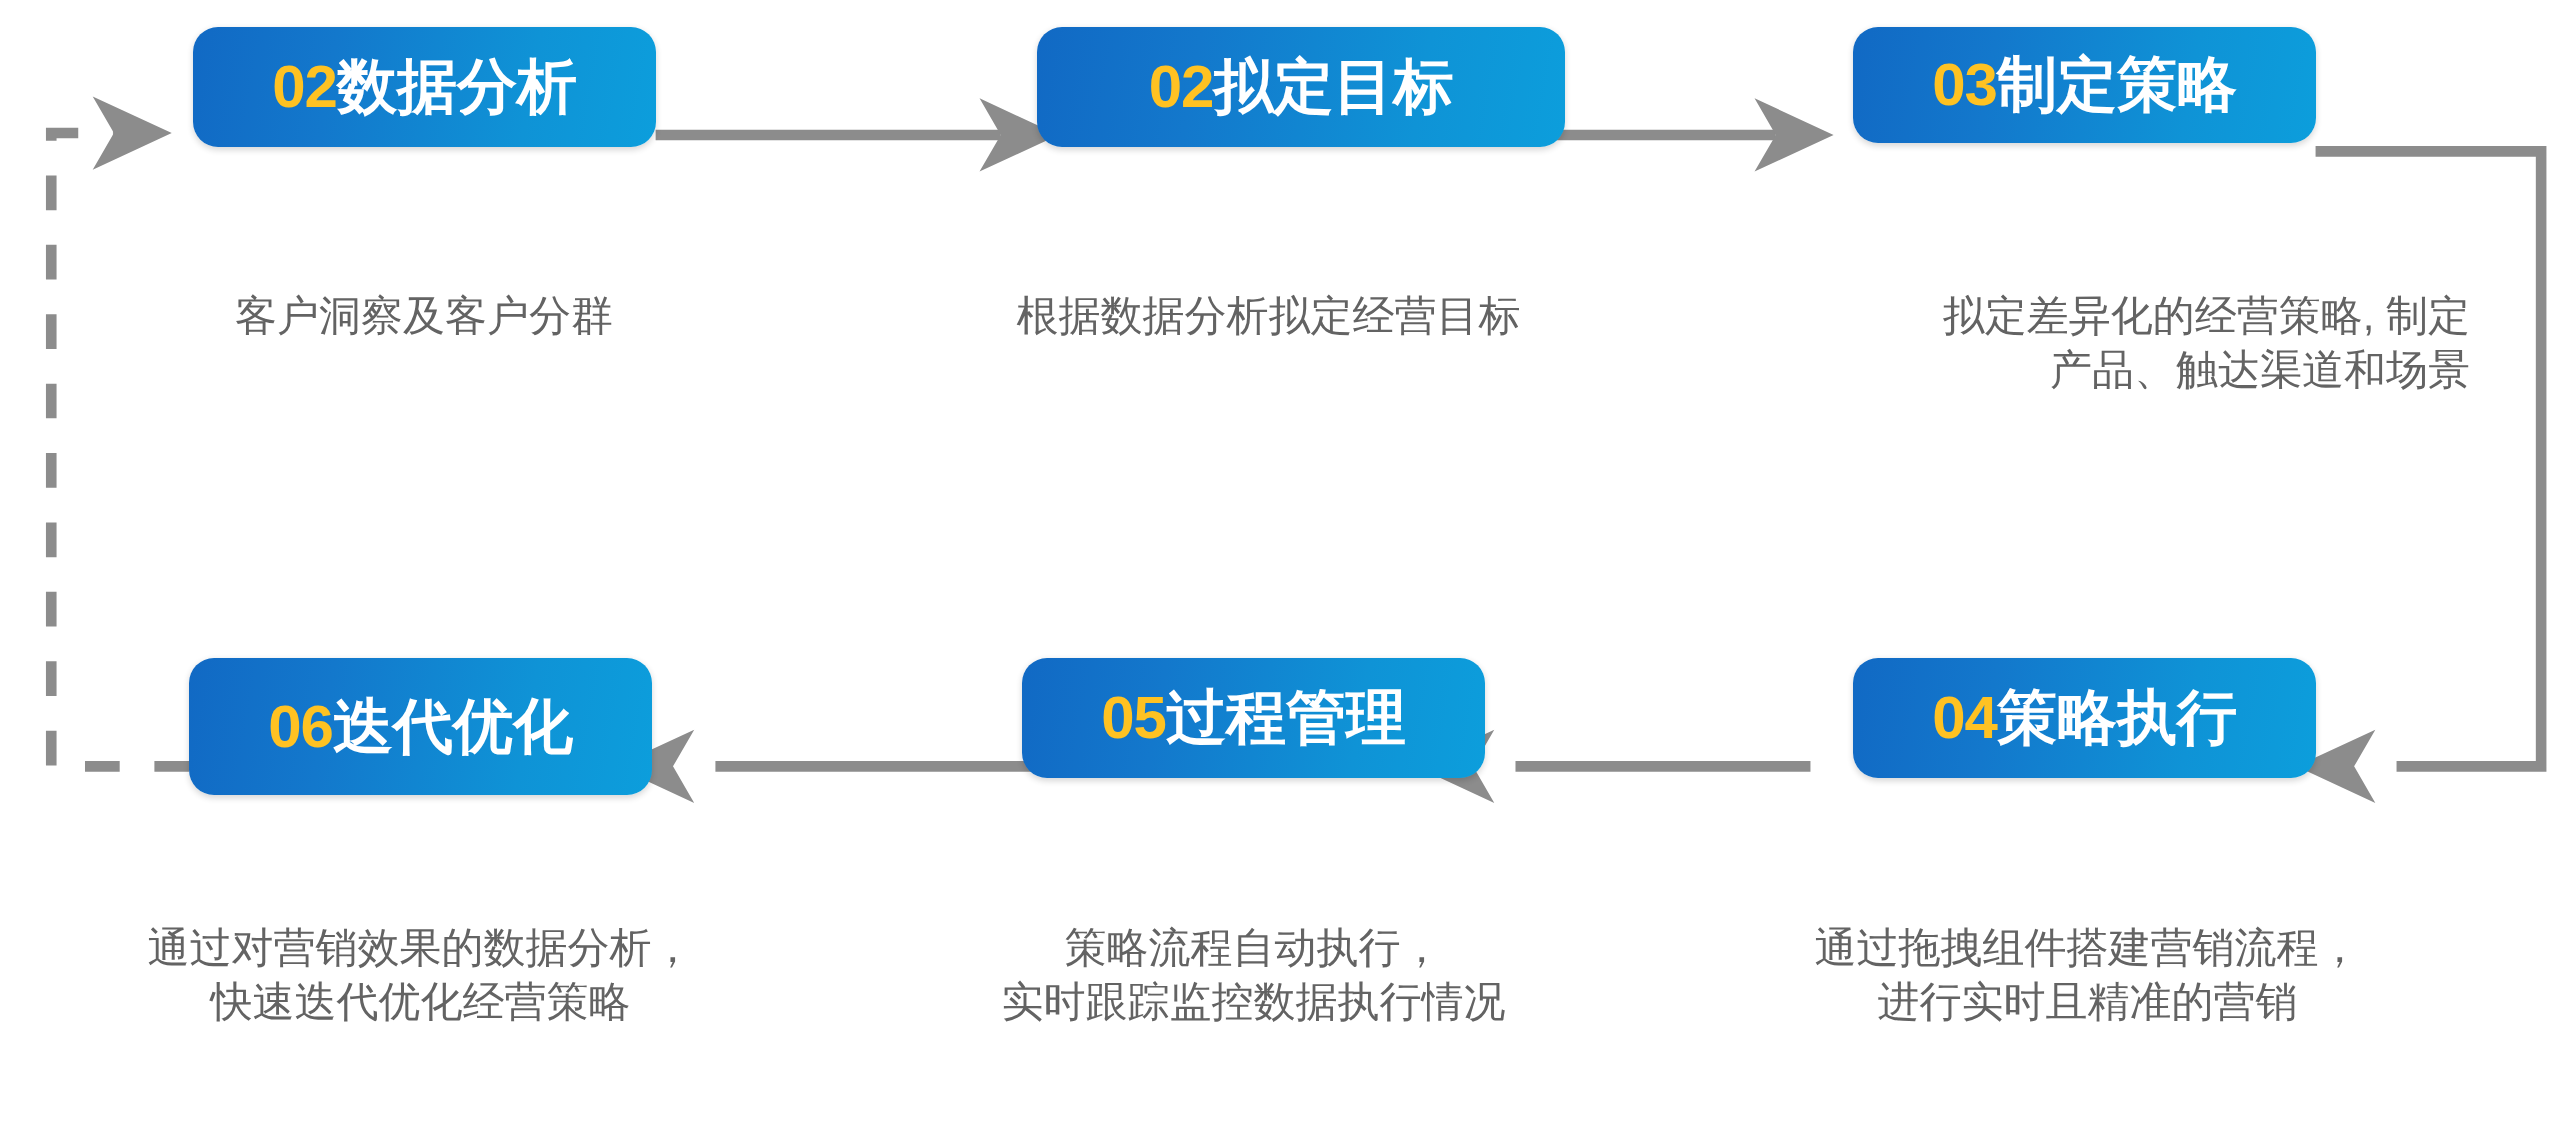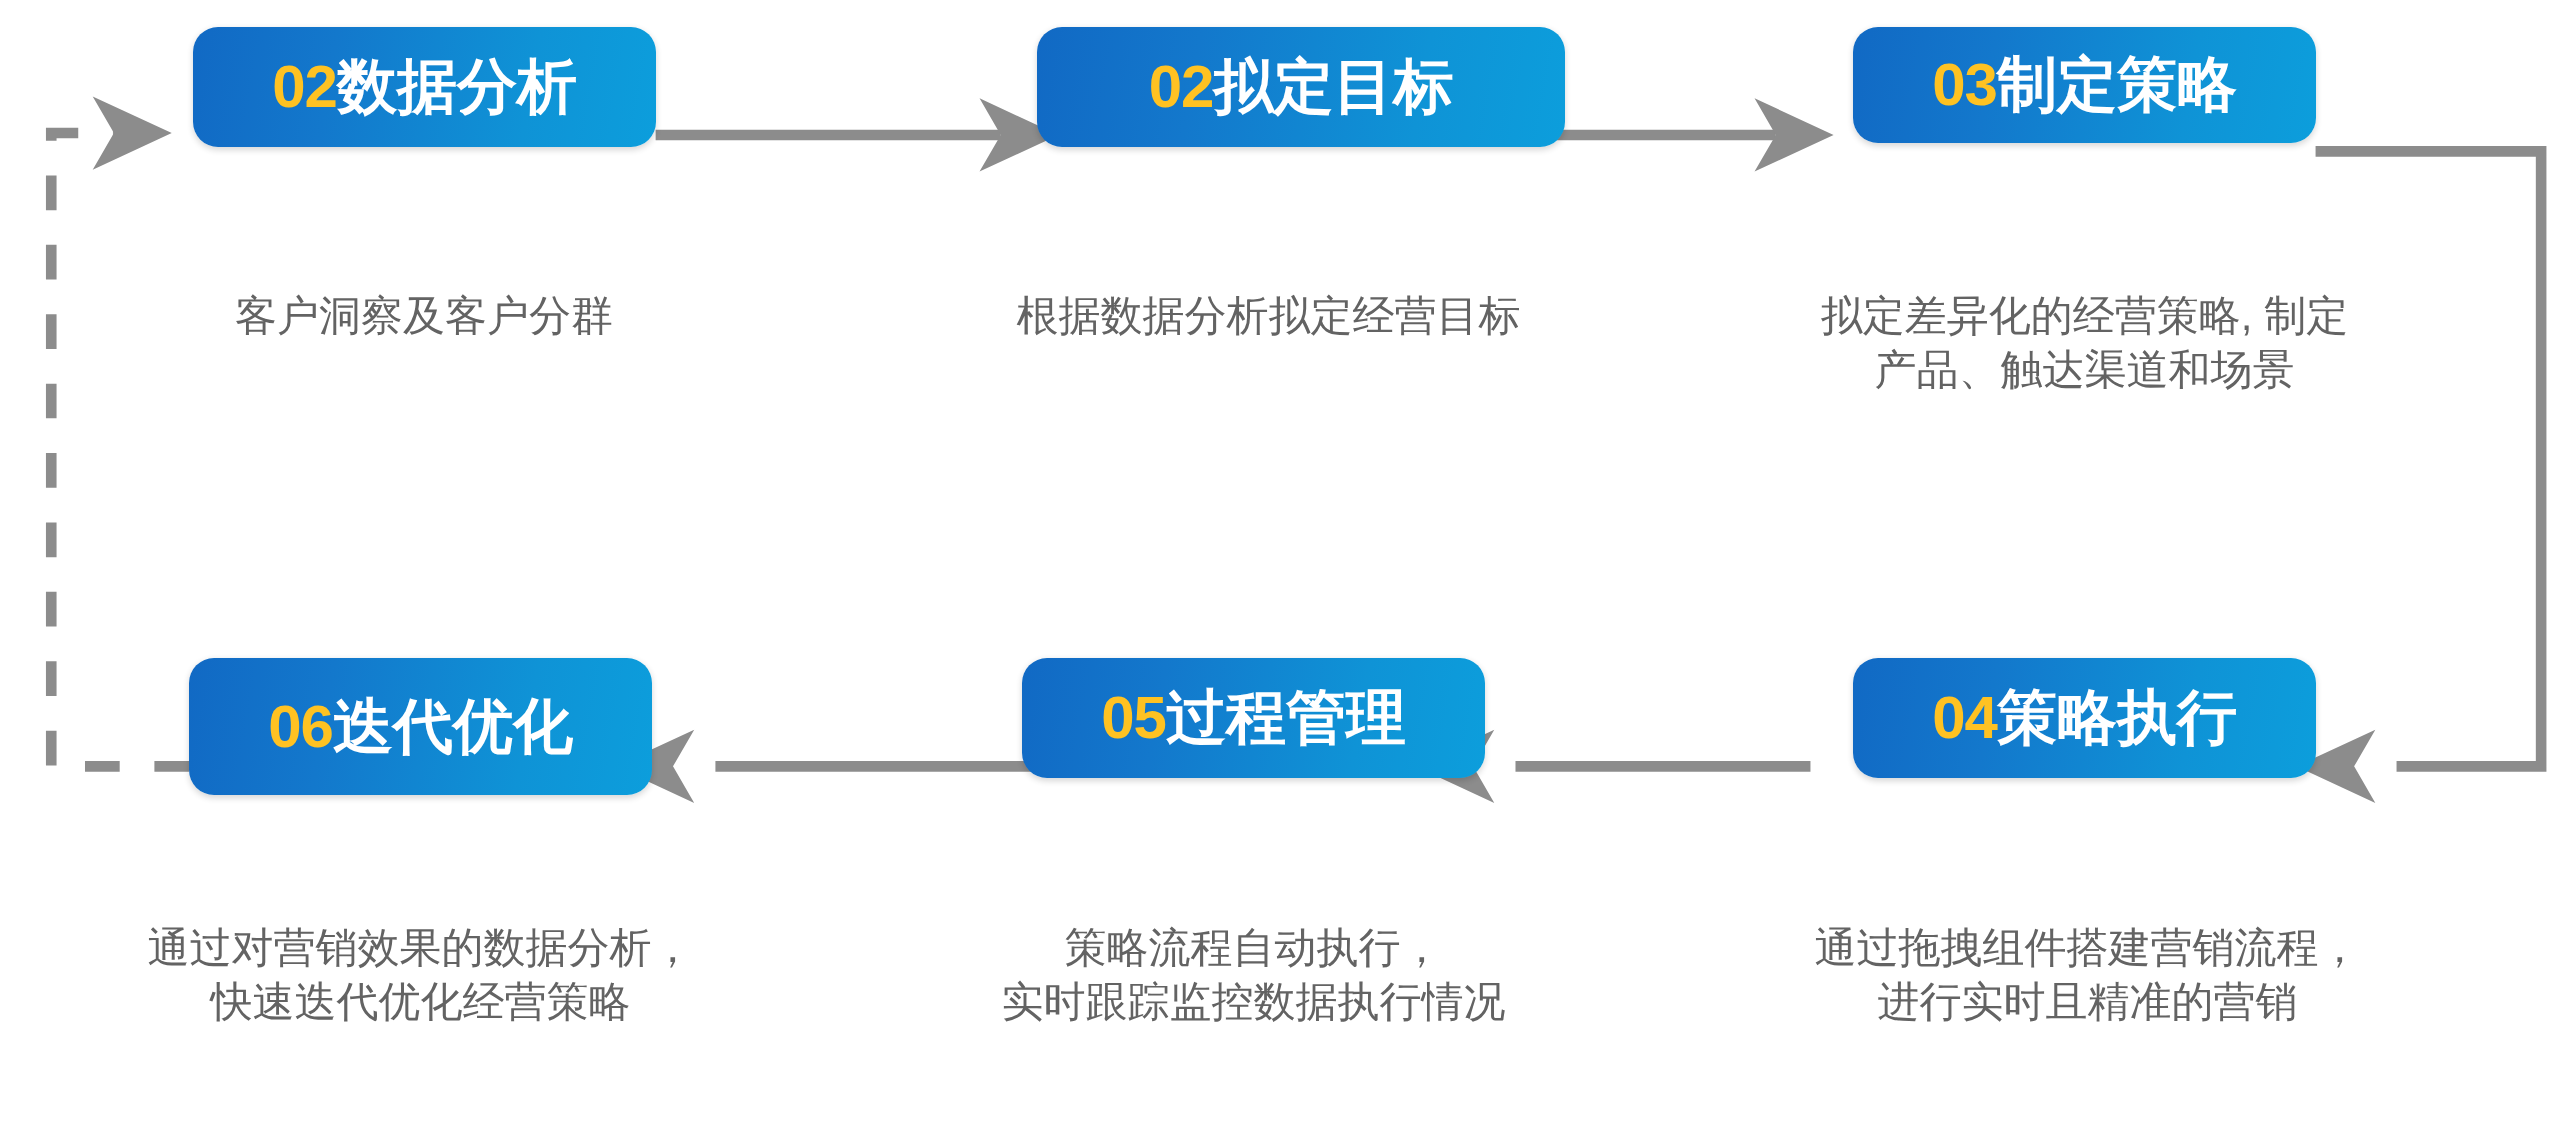--- a/index.html
+++ b/index.html
@@ -114,21 +114,21 @@
       <span class="step-num">02</span><span>拟定目标</span>
     </div>
   </div>
   <div class="caption" style="left:883px; top:289px; width:771px;">根据数据分析拟定经营目标</div>
 
   <div class="step-box" style="left:1853px; top:27px; width:463px; height:116px;">
     <div class="step-label">
       <span class="step-num">03</span><span>制定策略</span>
     </div>
   </div>
-  <div class="caption" style="left:1699px; top:289px; width:771px;">拟定差异化的经营策略, 制定
+  <div class="caption" style="left:1699px; top:289px; width:771px;text-align:right;">拟定差异化的经营策略, 制定
 产品、触达渠道和场景</div>
 
   <div class="step-box" style="left:189px; top:658px; width:463px; height:137px;">
     <div class="step-label">
       <span class="step-num">06</span><span>迭代优化</span>
     </div>
   </div>
   <div class="caption" style="left:35px; top:921px; width:771px;">通过对营销效果的数据分析，
 快速迭代优化经营策略</div>
 

